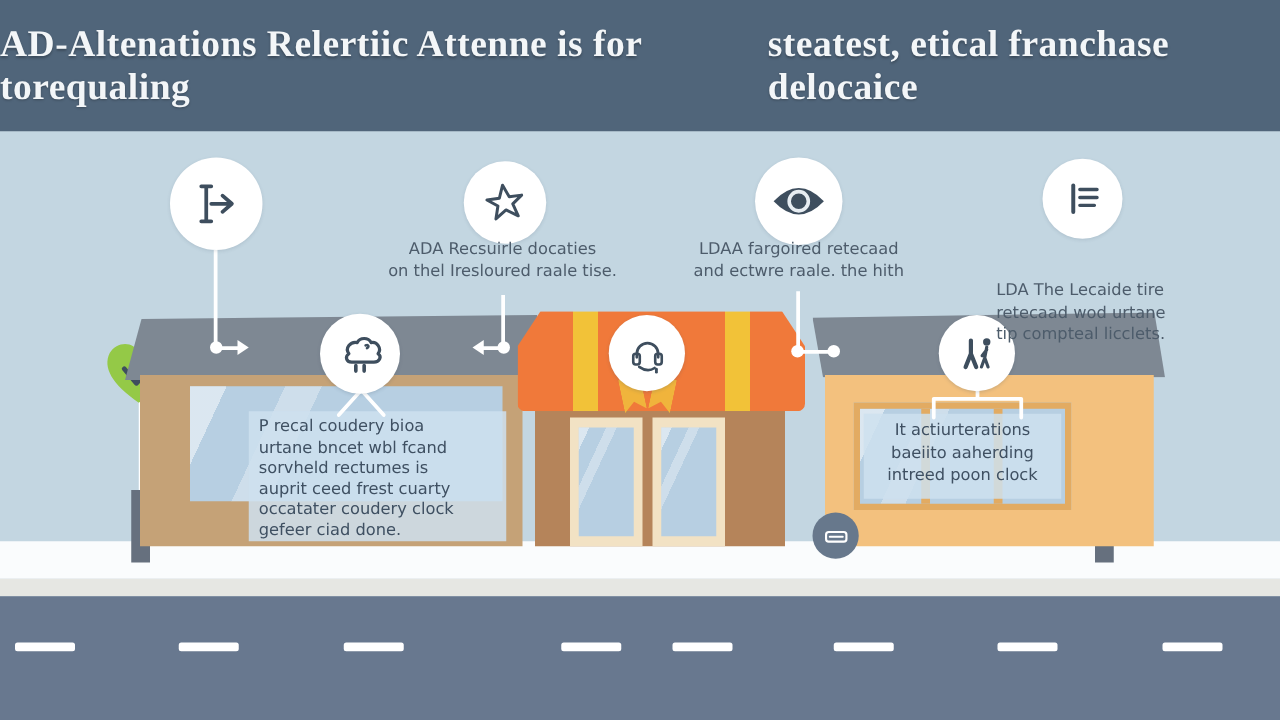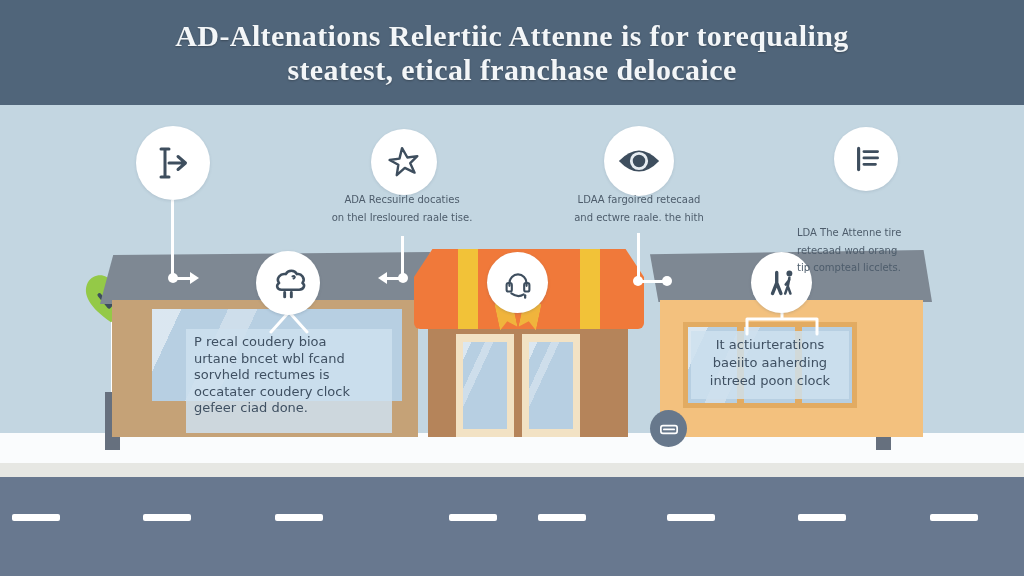--- a/index.html
+++ b/index.html
@@ -2,35 +2,35 @@
 <html style="--header: #50657a; --bg: #c3d6e1; --roof: #7e8893; --tan: #c5a277; --brown: #b5845a; --cream: #f2e2c4; --light_orange: #f3c17e; --window_frame: #e2ab62; --awning_orange: #f0793a; --awning_yellow: #f2c238; --ribbon: #f0b43c; --glass: #b7cfe2; --green: #94c947; --road: #68788f; --sidewalk: #fafcfd; --strip: #e6e7e3; --pole: #66707e; --badge_gray: #67788c; --icon_ink: #3e4e5e;"><head>
 <meta charset="utf-8">
 <style>
   html,body{margin:0;padding:0;background:#fff;}
   #stage{position:relative;width:1024px;height:576px;overflow:hidden;
          background:var(--bg);font-family:"DejaVu Sans",sans-serif;}
   .abs{position:absolute;}
 
   
   .header{left:0;top:0;width:1024px;height:105px;background:var(--header);
-          display:flex;flex-direction:column;align-items:center;justify-content:center;}
+          display:flex;flex-direction:row;align-items:center;justify-content:center;}
   .title-line{font-family:"Liberation Serif",serif;font-weight:bold;color:#f3f6f8;
               font-size:30px;line-height:34px;letter-spacing:.4px;
               text-shadow:0 1px 2px rgba(0,0,0,.28);}
 
   
   .sidewalk{left:0;top:433px;width:1024px;height:30px;background:var(--sidewalk);}
   .strip{left:0;top:463px;width:1024px;height:14px;background:var(--strip);}
   .road{left:0;top:477px;width:1024px;height:99px;background:var(--road);}
   .dash{position:absolute;top:37px;width:48px;height:7px;background:#fff;border-radius:2px;}
 
   
   .icon-circle{background:#fff;border-radius:50%;display:flex;align-items:center;justify-content:center;
                box-shadow:0 1px 3px rgba(60,80,100,.15);color:var(--icon_ink);}
-  .caption{color:#4d5c6b;font-size:10px;line-height:17.5px;}
+  .caption{color:#4d5c6b;font-size:13px;line-height:17.5px;}
   .caption.center{text-align:center;}
 
   
   .cline{background:#fff;}
   .cdot{width:10px;height:10px;border-radius:50%;background:#fff;}
   .arrow-r{width:0;height:0;border-top:6px solid transparent;border-bottom:6px solid transparent;border-left:9px solid #fff;}
   .arrow-l{width:0;height:0;border-top:6px solid transparent;border-bottom:6px solid transparent;border-right:9px solid #fff;}
 
   
   .roof{background:var(--roof);}
@@ -86,24 +86,25 @@
   <div class="abs pole" style="left:876px;top:393px;width:15px;height:57px"></div>
   <svg class="abs" style="left:852px;top:250px" width="66" height="62" viewBox="0 0 64 62">
     <path d="M32 58 C10 43 2 29 8 17 C14 7 28 7 32 17 C36 7 50 7 56 17 C62 29 54 43 32 58 Z" fill="var(--green)"></path>
     <polyline points="19,32 29,44 46,24" fill="none" stroke="#3e4e5e" stroke-width="4" stroke-linecap="round" stroke-linejoin="round"></polyline>
   </svg>
 
   <div class="abs roof" style="left:100px;top:252px;width:330px;height:52px;
        clip-path:polygon(4% 6%,100% 0,98% 100%,0 100%)"></div>
   <div class="abs" style="left:112px;top:300px;width:306px;height:137px;background:var(--tan)"></div>
   <div class="abs glass" style="left:152px;top:309px;width:250px;height:92px"></div>
-  <div class="abs note" style="left:186px;top:329px;width:206px;height:104px">
+  <div class="abs note" style="left:199px;top:329px;width:206px;height:104px">
     <div>P recal coudery bioa</div>
     <div>urtane bncet wbl fcand</div>
     <div>sorvheld rectumes is</div>
+    <div>auprit ceed frest cuarty</div>
     <div>occatater coudery clock</div>
     <div>gefeer ciad done.</div>
   </div>
   <svg class="abs" style="left:268px;top:308px" width="42" height="26" viewBox="0 0 42 26">
     <polyline points="3,24 21,4 39,24" fill="none" stroke="#fff" stroke-width="3" stroke-linecap="round"></polyline>
   </svg>
   <div class="abs badge" style="left:256px;top:251px;width:64px;height:64px">
     <svg width="40" height="40" viewBox="0 0 36 36">
       <path d="M12 24 c-4 0 -5 -4 -2 -6 c-3 -4 1 -9 6 -8 c2 -4 8 -4 10 0 c4 -1 8 4 5 8 c3 2 1 6 -3 6 z" fill="none" stroke="currentColor" stroke-width="2.3" stroke-linejoin="round"></path>
       <path d="M22 12 c2 -1 3 1 1 2" fill="none" stroke="currentColor" stroke-width="1.8" stroke-linecap="round"></path>
@@ -196,22 +197,22 @@
 
   <div class="abs caption center" style="left:298px;top:191px;width:208px">
     <div>ADA Recsuirle docaties</div>
     <div>on thel Iresloured raale tise.</div>
   </div>
   <div class="abs caption center" style="left:540px;top:191px;width:198px">
     <div>LDAA fargoired retecaad</div>
     <div>and ectwre raale. the hith</div>
   </div>
   <div class="abs caption" style="left:797px;top:224px;width:150px">
-    <div>LDA The Attenne tire</div>
-    <div>retecaad wod orang</div>
+    <div>LDA The Lecaide tire</div>
+    <div>retecaad wod urtane</div>
     <div>tip compteal licclets.</div>
   </div>
 
   <div class="abs car-badge" style="left:650px;top:410px;width:37px;height:37px">
     <svg width="24" height="24" viewBox="0 0 28 28">
       <rect x="4.5" y="10" width="19" height="9" rx="2.5" fill="none" stroke="#fff" stroke-width="2"></rect>
       <path d="M8 14.5 H20" stroke="#fff" stroke-width="2" stroke-linecap="round"></path>
     </svg>
   </div>
 

